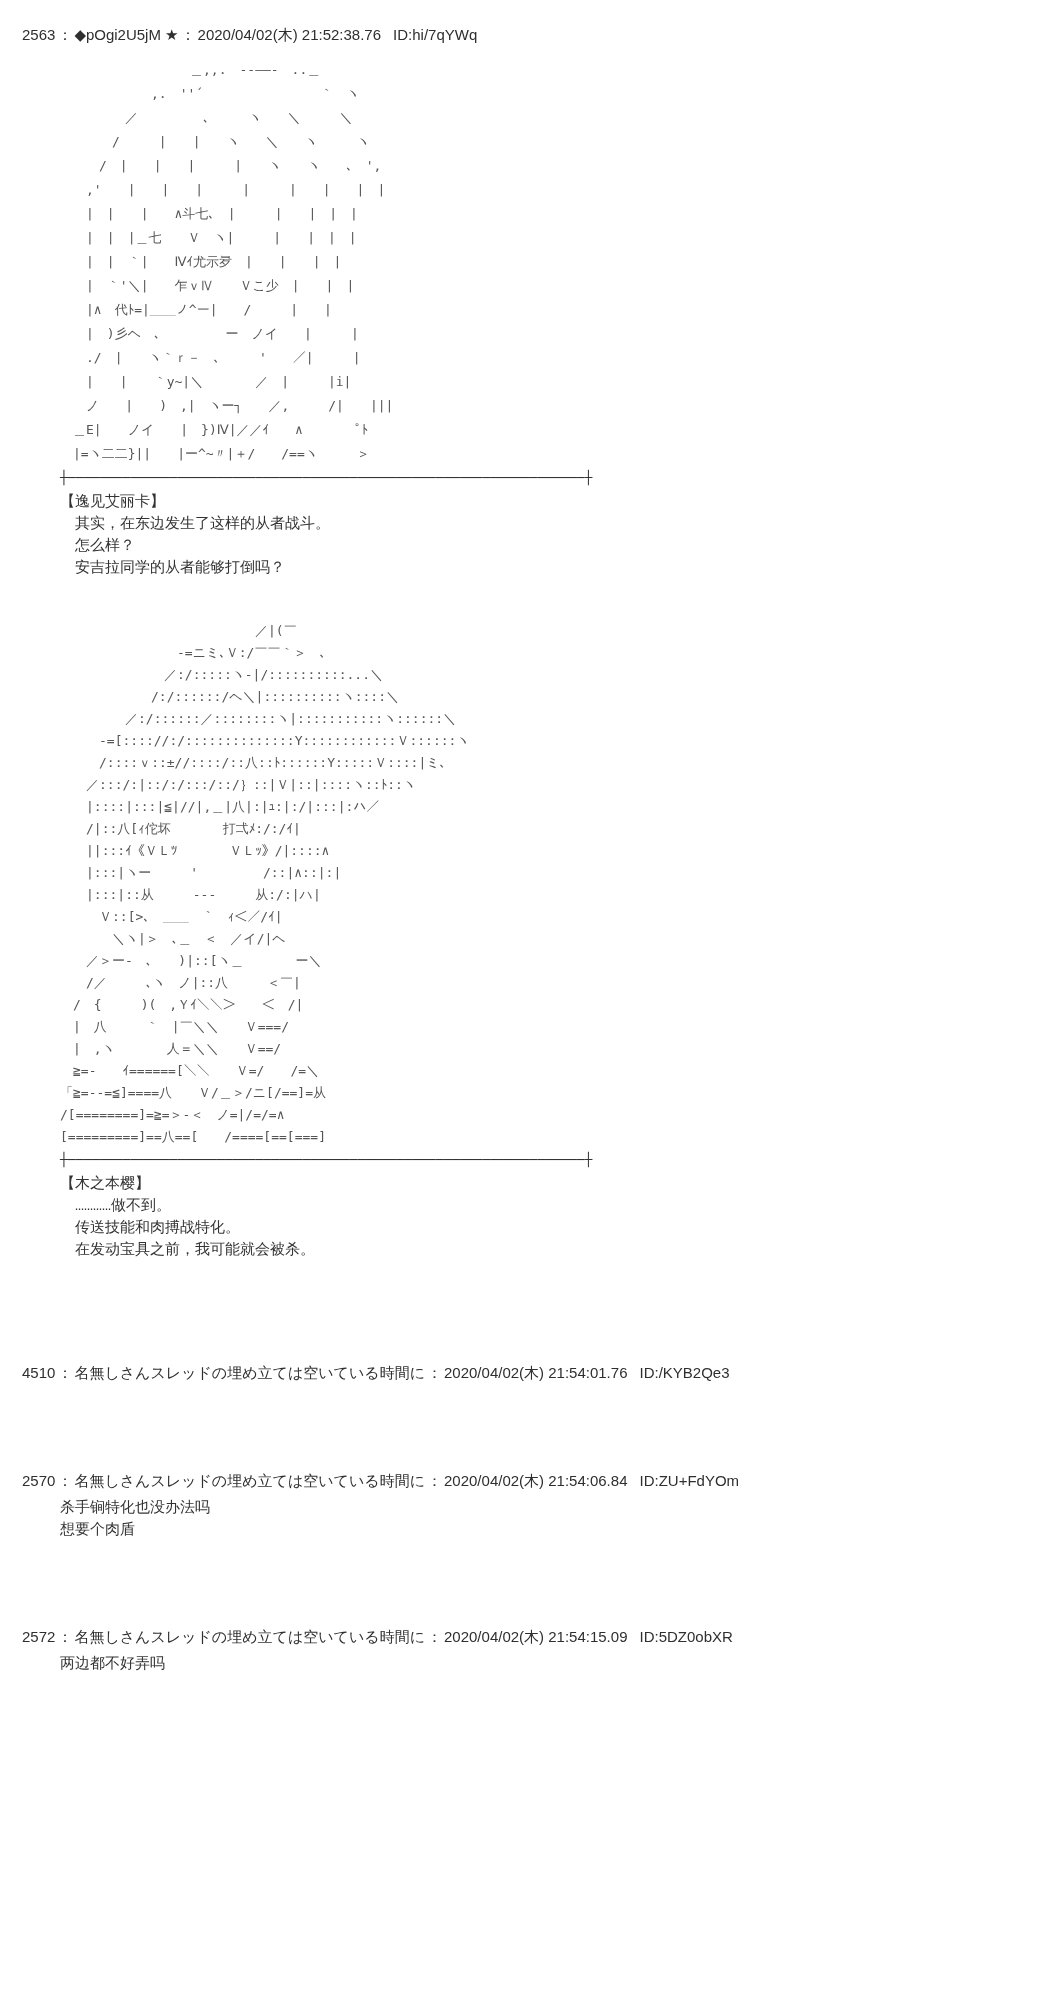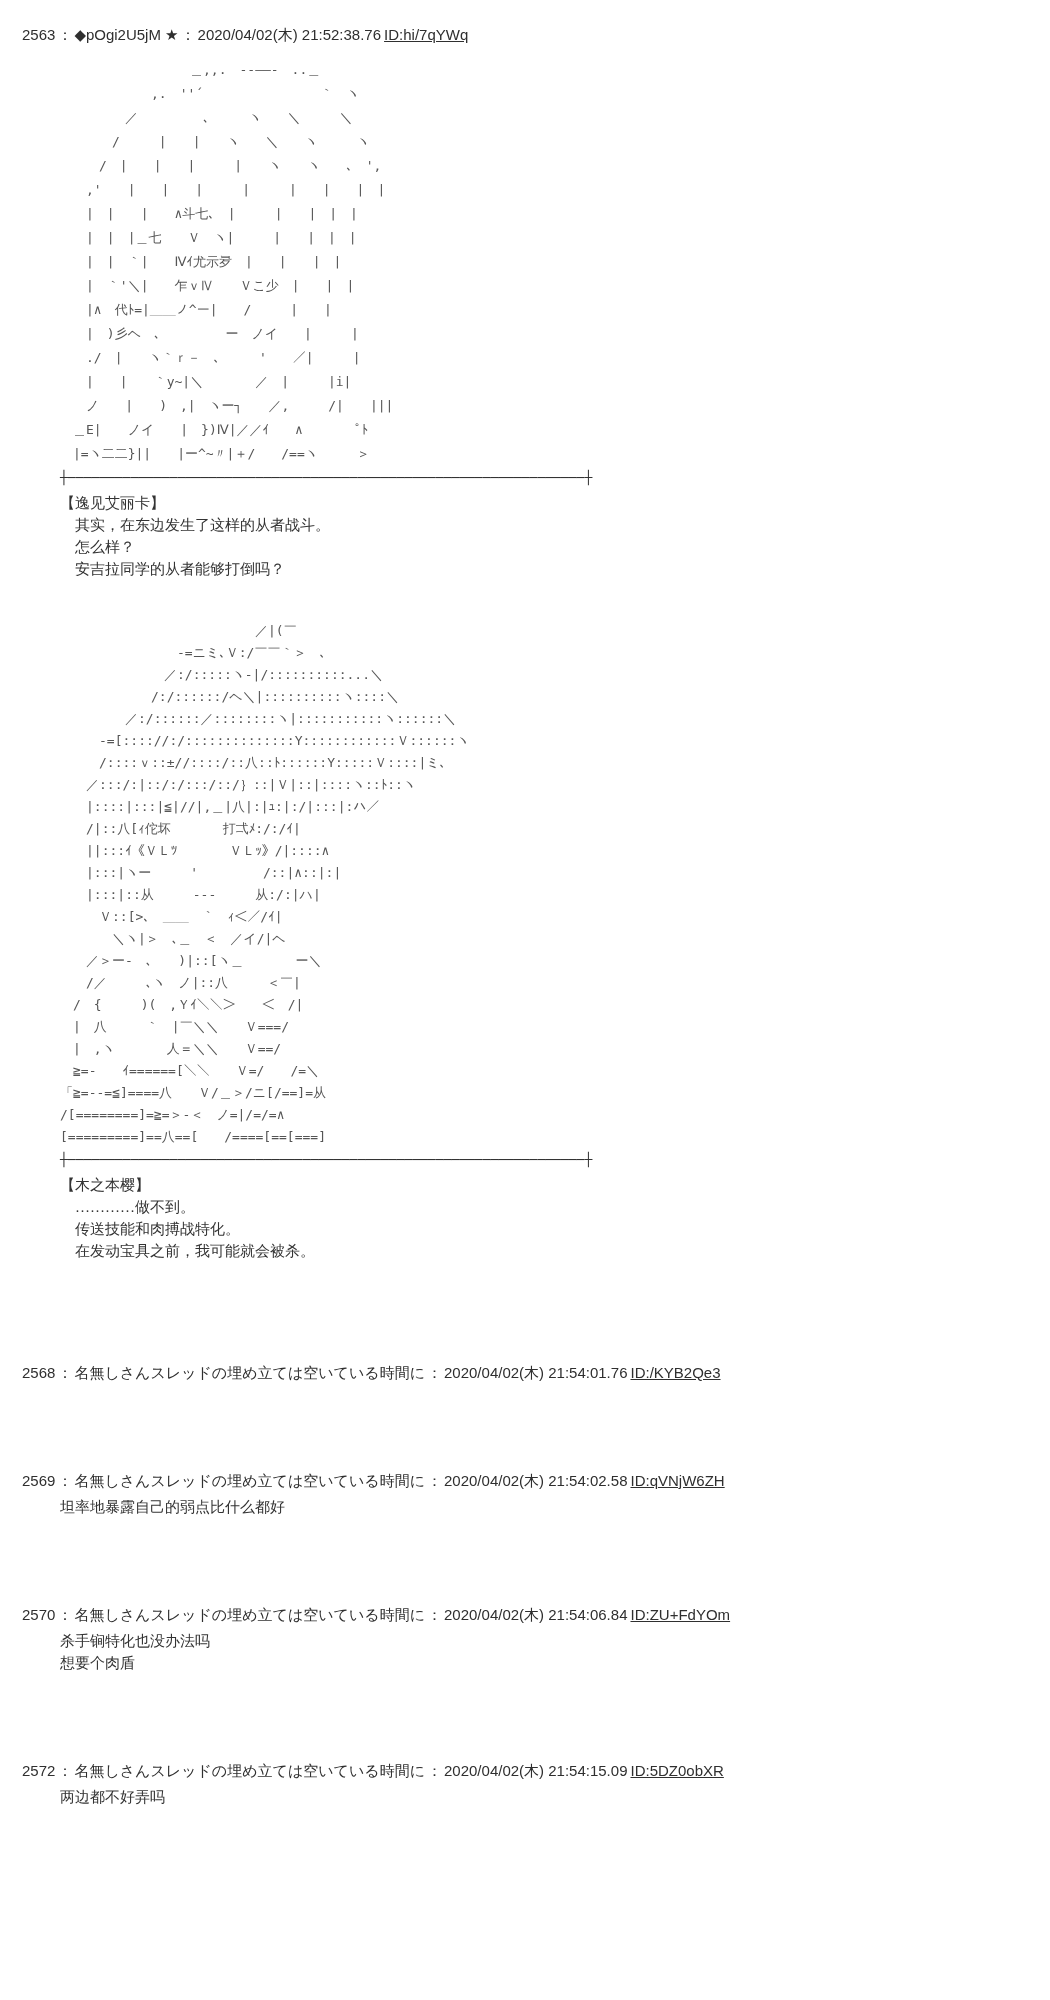--- a/index.html
+++ b/index.html
@@ -3,28 +3,28 @@
 <meta charset="utf-8">
 <style>
   html,body{margin:0;padding:0;background:#ffffff;}
   body{font-family:"Liberation Sans",sans-serif;color:#3a3a3a;}
   .page{width:1050px;min-height:2000px;box-sizing:border-box;padding:24px 18px 30px 22px;background:#fff;}
   .post{margin-bottom:86px;}
   .post-first{margin-bottom:100px;}
   .post-header{font-size:15px;line-height:22px;color:#2f2f2f;white-space:nowrap;}
   .post-header .sep{padding:0 2px;}
   .post-num{color:#2f2f2f;text-align:center;}
-  .post-id{margin-left:3px;text-decoration:underline;}
+  .post-id{margin-left:12px;}
   .post-body{padding-left:38px;}
   .body-text{font-family:"Liberation Sans",sans-serif;font-size:15px;line-height:22px;margin:4px 0 0 0;color:#333;white-space:pre;}
   pre.aa{font-family:"DejaVu Sans Mono",monospace;font-size:13px;margin:0;color:#555;white-space:pre;}
   pre.aa1{line-height:24px;margin-top:12px;}
   pre.aa2{line-height:22px;margin-top:40px;}
   pre.divider{line-height:24px;color:#333;font-weight:bold;letter-spacing:0;}
-  pre.dialogue{font-family:Liberation Serif, serif;font-size:15px;line-height:22px;margin:2px 0 0 0;color:#333;white-space:pre;}
+  pre.dialogue{font-family:Liberation Mono, monospace;font-size:15px;line-height:22px;margin:2px 0 0 0;color:#333;white-space:pre;}
 </style>
 </head>
 <body>
 
 <div class="page">
 
   <div class="post post-first">
     <div class="post-header"><span class="post-num">2563</span><span class="sep">：</span><span class="post-name">◆pOgi2U5jM ★</span><span class="sep">：</span><span class="post-date">2020/04/02(木) 21:52:38.76</span><span class="post-id">ID:hi/7qYWq</span></div>
     <div class="post-body">
       <pre class="aa aa1">　　　　　　　　　　＿,,.　-‐――-　..＿
@@ -76,29 +76,23 @@
       <pre class="aa divider">┼──────────────────────────────────────────────────────────────────┼</pre>
       <pre class="dialogue">【木之本樱】
 　…………做不到。
 　传送技能和肉搏战特化。
 　在发动宝具之前，我可能就会被杀。</pre>
     </div>
   </div>
 
 
   <div class="post">
-    <div class="post-header"><span class="post-num">2568</span><span class="sep">：</span><span class="post-name">名無しさんスレッドの埋め立ては空いている時間に</span><span class="sep">：</span><span class="post-date">2020/04/02(木) 21:54:01.76</span><span class="post-id">ID:/KYB2Qe3</span></div>
+    <div class="post-header"><span class="post-num">4510</span><span class="sep">：</span><span class="post-name">名無しさんスレッドの埋め立ては空いている時間に</span><span class="sep">：</span><span class="post-date">2020/04/02(木) 21:54:01.76</span><span class="post-id">ID:/KYB2Qe3</span></div>
   </div>
 
-  <div class="post">
-    <div class="post-header"><span class="post-num">2569</span><span class="sep">：</span><span class="post-name">名無しさんスレッドの埋め立ては空いている時間に</span><span class="sep">：</span><span class="post-date">2020/04/02(木) 21:54:02.58</span><span class="post-id">ID:qVNjW6ZH</span></div>
-    <div class="post-body">
-      <pre class="body-text">坦率地暴露自己的弱点比什么都好</pre>
-    </div>
-  </div>
 
   <div class="post">
     <div class="post-header"><span class="post-num">2570</span><span class="sep">：</span><span class="post-name">名無しさんスレッドの埋め立ては空いている時間に</span><span class="sep">：</span><span class="post-date">2020/04/02(木) 21:54:06.84</span><span class="post-id">ID:ZU+FdYOm</span></div>
     <div class="post-body">
       <pre class="body-text">杀手锏特化也没办法吗
 想要个肉盾</pre>
     </div>
   </div>
 
   <div class="post">

